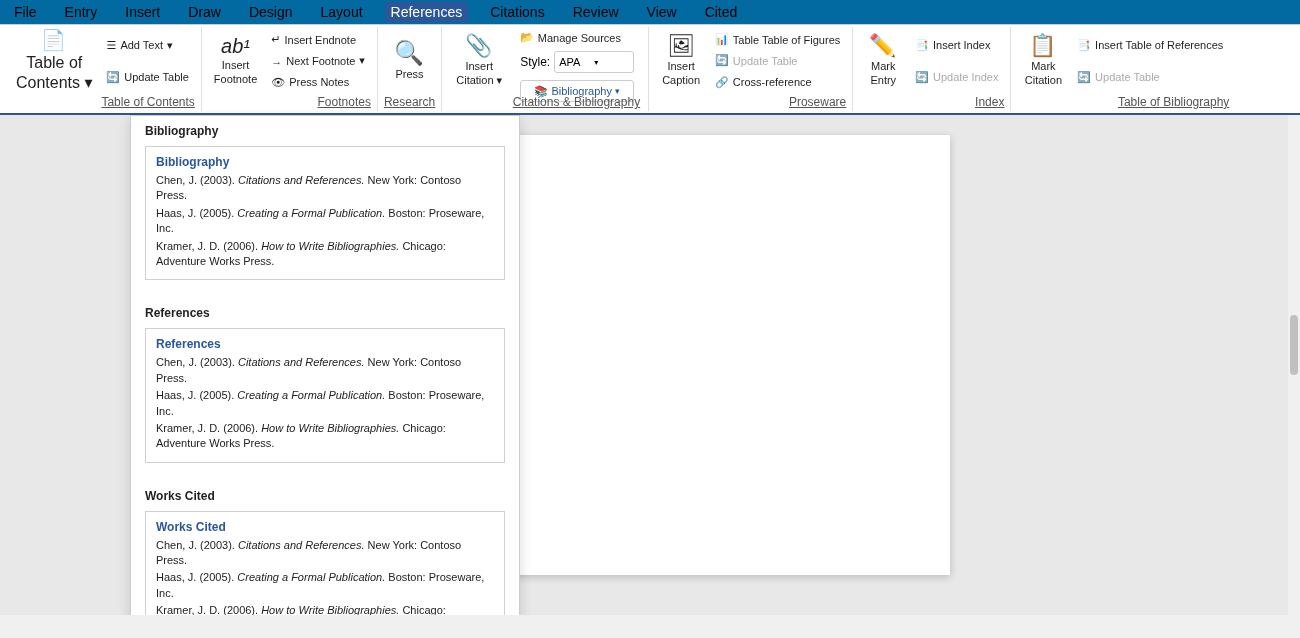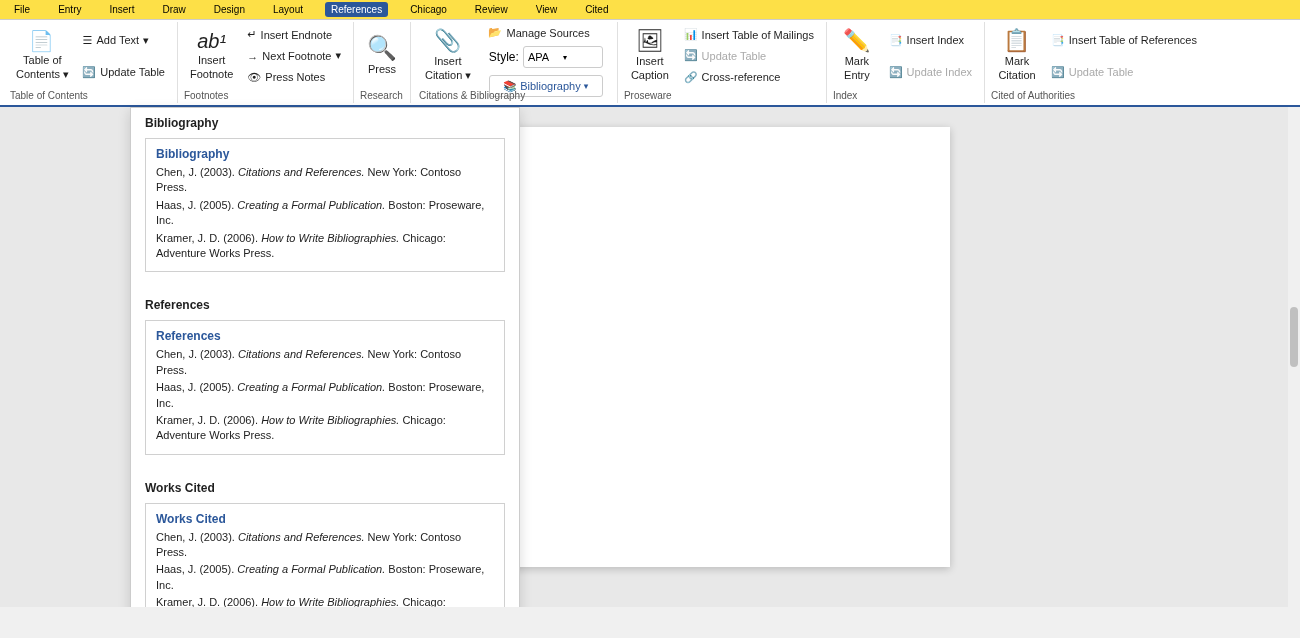--- a/index.html
+++ b/index.html
@@ -1,25 +1,25 @@
 <!DOCTYPE html>
 <html><head>
   <meta charset="utf-8">
   <style>
     * { box-sizing: border-box; margin: 0; padding: 0; }
     body { font-family: 'Segoe UI', Arial, sans-serif; font-size: 12px; background: #f0f0f0; overflow: hidden; }
 
     
     .menu-bar {
       display: flex;
-      background: #fde047;
+      background: #0369a1;
       border-bottom: 1px solid #ccc;
       padding: 2px 8px;
       gap: 16px;
-      font-size: 10px;
+      font-size: 14px;
     }
     .menu-item {
       padding: 2px 6px;
       cursor: pointer;
       border-radius: 3px;
     }
     .menu-item.active { background: #2b579a; color: white; }
 
     
     .ribbon {
@@ -39,25 +39,26 @@
       min-width: 60px;
     }
     .ribbon-group:last-child { border-right: none; }
     .ribbon-group-buttons {
       display: flex;
       align-items: center;
       gap: 2px;
       flex: 1;
     }
     .ribbon-group-label {
-      font-size: 10px;
+      font-size: 12px;
       color: #555;
-      text-align: left;
+      text-align: right;
       padding: 2px 0 2px 0;
       width: 100%;
+      text-decoration: underline;
     }
     .ribbon-btn {
       display: flex;
       flex-direction: column;
       align-items: center;
       justify-content: center;
       padding: 3px 5px;
       cursor: pointer;
       border-radius: 3px;
       font-size: 11px;
@@ -235,33 +236,33 @@
 <body>
 
 <div class="menu-bar">
   <span class="menu-item">File</span>
   <span class="menu-item">Entry</span>
   <span class="menu-item">Insert</span>
   <span class="menu-item">Draw</span>
   <span class="menu-item">Design</span>
   <span class="menu-item">Layout</span>
   <span class="menu-item active">References</span>
-  <span class="menu-item">Chicago</span>
+  <span class="menu-item">Citations</span>
   <span class="menu-item">Review</span>
   <span class="menu-item">View</span>
   <span class="menu-item">Cited</span>
 </div>
 
 <div class="ribbon">
 
   <div class="ribbon-group">
     <div class="ribbon-group-buttons">
       <div class="ribbon-btn">
         <span class="ribbon-btn-icon icon-toc">📄</span>
-        <span style="font-size:11px;text-align:center;">Table of<br>Contents ▾</span>
+        <span style="font-size:16px;text-align:center;">Table of<br>Contents ▾</span>
       </div>
       <div class="ribbon-small-group">
         <div class="ribbon-btn-small">
           <span>☰</span>
           <span>Add Text</span> ▾
         </div>
         <div class="ribbon-btn-small">
           <span>🔄</span>
           <span>Update Table</span>
         </div>
@@ -336,21 +337,21 @@
 
   <div class="ribbon-group">
     <div class="ribbon-group-buttons">
       <div class="ribbon-btn" style="min-width:52px;">
         <span class="ribbon-btn-icon" style="font-size:22px;">🖼</span>
         <span style="font-size:11px;text-align:center;">Insert<br>Caption</span>
       </div>
       <div class="ribbon-small-group">
         <div class="ribbon-btn-small">
           <span>📊</span>
-          <span>Insert Table of Mailings</span>
+          <span>Table Table of Figures</span>
         </div>
         <div class="ribbon-btn-small disabled">
           <span style="color:#aaa;">🔄</span>
           <span>Update Table</span>
         </div>
         <div class="ribbon-btn-small">
           <span>🔗</span>
           <span>Cross-reference</span>
         </div>
       </div>
@@ -388,21 +389,21 @@
         <div class="ribbon-btn-small">
           <span>📑</span>
           <span>Insert Table of References</span>
         </div>
         <div class="ribbon-btn-small disabled">
           <span style="color:#aaa;">🔄</span>
           <span>Update Table</span>
         </div>
       </div>
     </div>
-    <div class="ribbon-group-label">Cited of Authorities</div>
+    <div class="ribbon-group-label">Table of Bibliography</div>
   </div>
 
 </div>
 
 <div class="main-area">
   <div class="page-area">
     <div class="page">
       
     </div>
     <div class="scrollbar">

